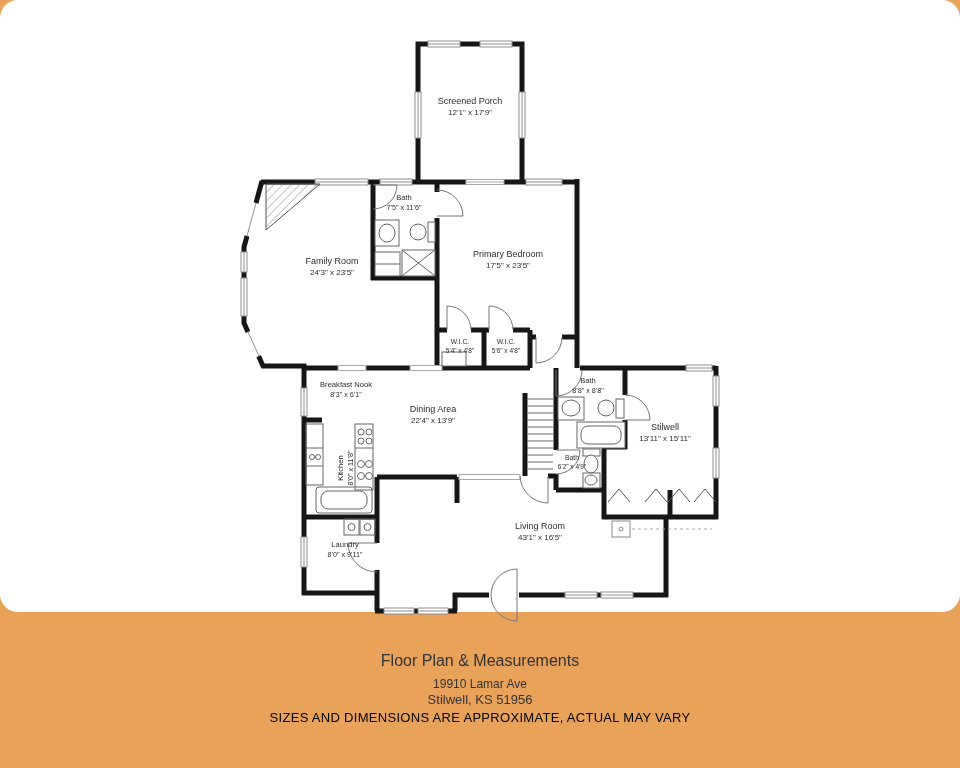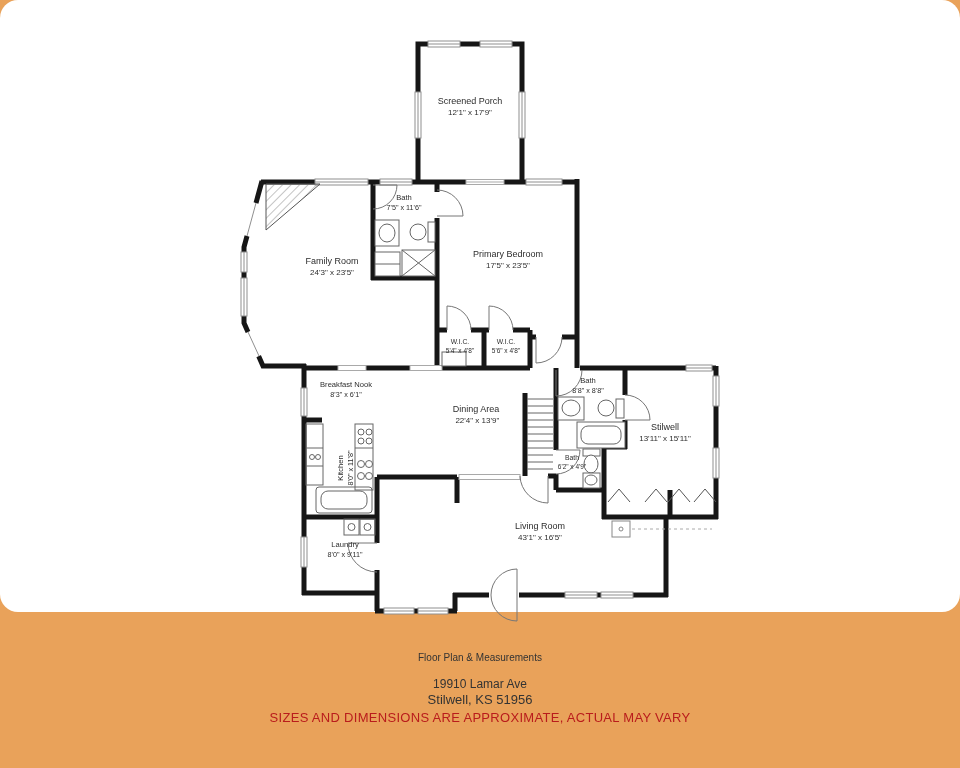--- a/index.html
+++ b/index.html
@@ -21,24 +21,24 @@
   .lbl .n{display:block;font-size:9px;}
   .lbl .d{display:block;font-size:8px;}
   .lbl.sm .n{font-size:7.6px;}
   .lbl.sm .d{font-size:7.2px;}
   .lbl.xs .n{font-size:6.8px;}
   .lbl.xs .d{font-size:6.5px;}
   .lbl.rot{transform:translate(-50%,-50%) rotate(-90deg);}
   .footer-line{
     position:absolute;left:0;width:960px;text-align:center;color:#333333;
   }
-  #f-title{top:652px;font-size:10px;}
+  #f-title{top:652px;font-size:16px;}
   #f-addr1{top:677px;font-size:12px;}
   #f-addr2{top:692px;font-size:13px;}
-  #f-disc{top:710px;font-size:13px;letter-spacing:.3px;color:#b91c1c;}
+  #f-disc{top:710px;font-size:13px;letter-spacing:.3px;color:#000000;}
 </style>
 </head>
 <body>
 
 <div id="card">
 
   <svg id="plan-svg" width="960" height="768" viewBox="0 0 960 768">
     <defs>
       <pattern id="hatch" width="6" height="6" patternUnits="userSpaceOnUse" patternTransform="rotate(45)">
         <line x1="0" y1="0" x2="0" y2="6" stroke="#8a8a8a" stroke-width="1"></line>
@@ -249,21 +249,21 @@
     <span class="d">5'4" x 4'8"</span>
   </div>
   <div class="lbl xs" style="left:506px;top:347px;">
     <span class="n">W.I.C.</span>
     <span class="d">5'6" x 4'8"</span>
   </div>
   <div class="lbl sm" style="left:346px;top:390px;">
     <span class="n">Breakfast Nook</span>
     <span class="d">8'3" x 6'1"</span>
   </div>
-  <div class="lbl" style="left:476px;top:415px;text-align:right;">
+  <div class="lbl" style="left:433px;top:415px;">
     <span class="n">Dining Area</span>
     <span class="d">22'4" x 13'9"</span>
   </div>
   <div class="lbl sm" style="left:588px;top:386px;">
     <span class="n">Bath</span>
     <span class="d">8'8" x 8'8"</span>
   </div>
   <div class="lbl" style="left:665px;top:433px;">
     <span class="n">Stilwell</span>
     <span class="d">13'11" x 15'11"</span>

